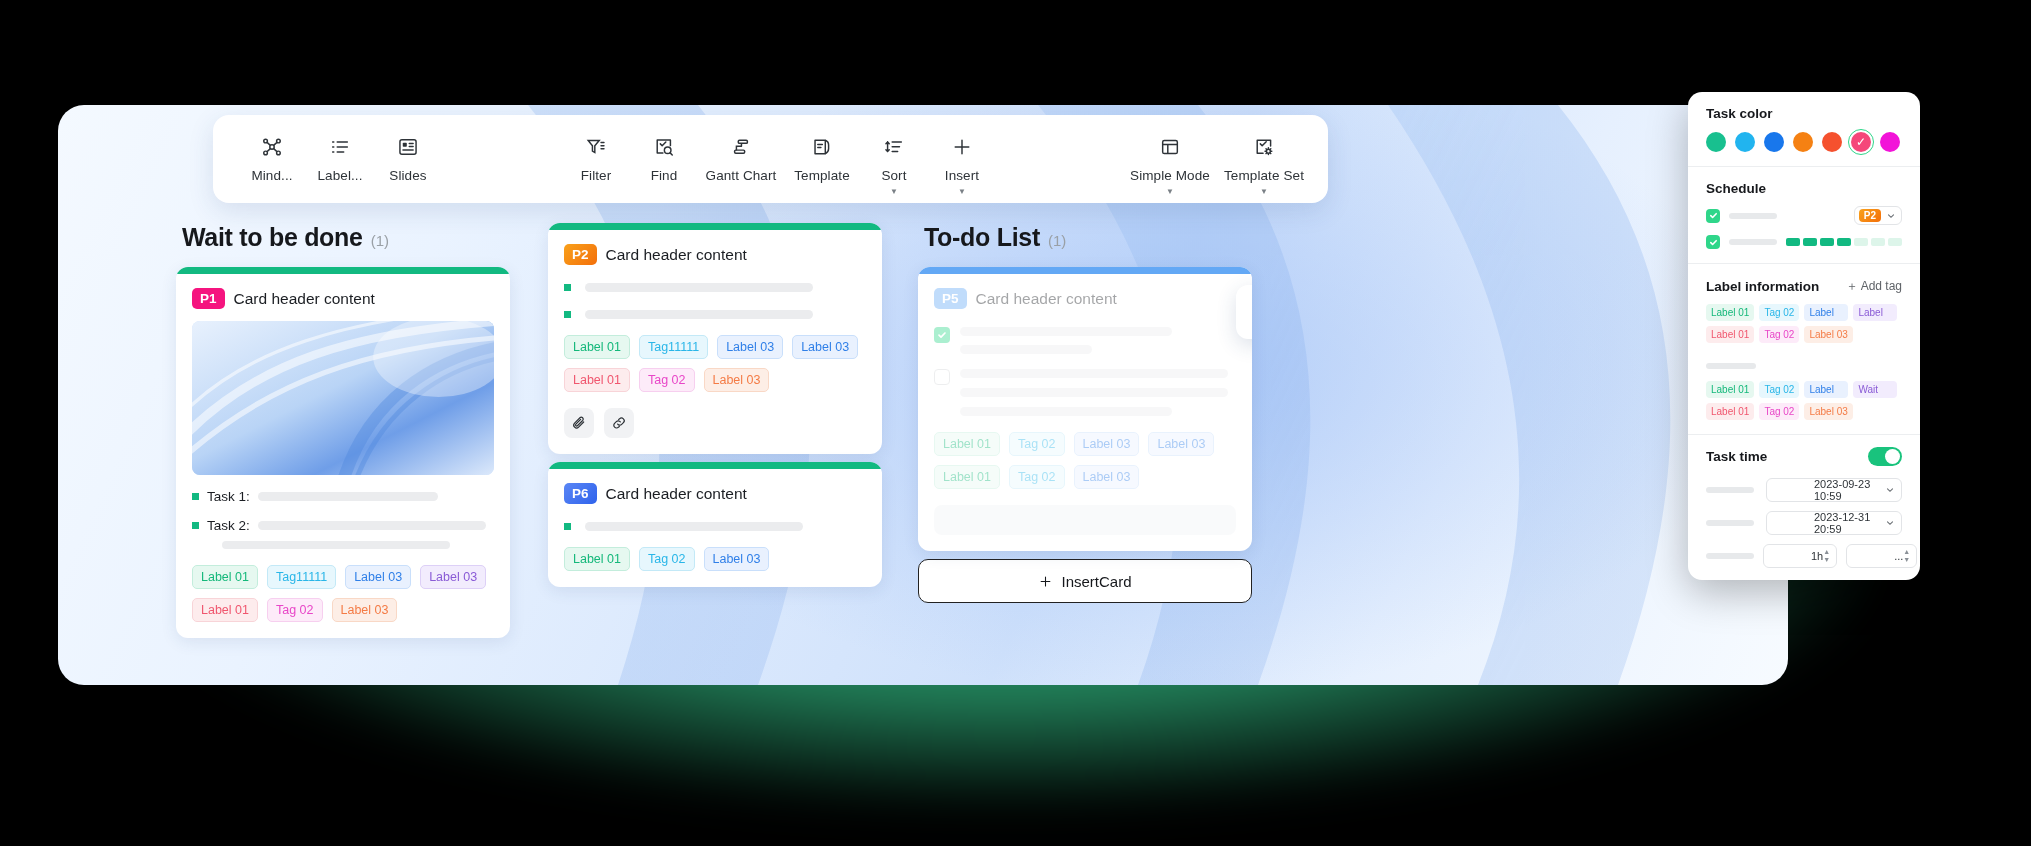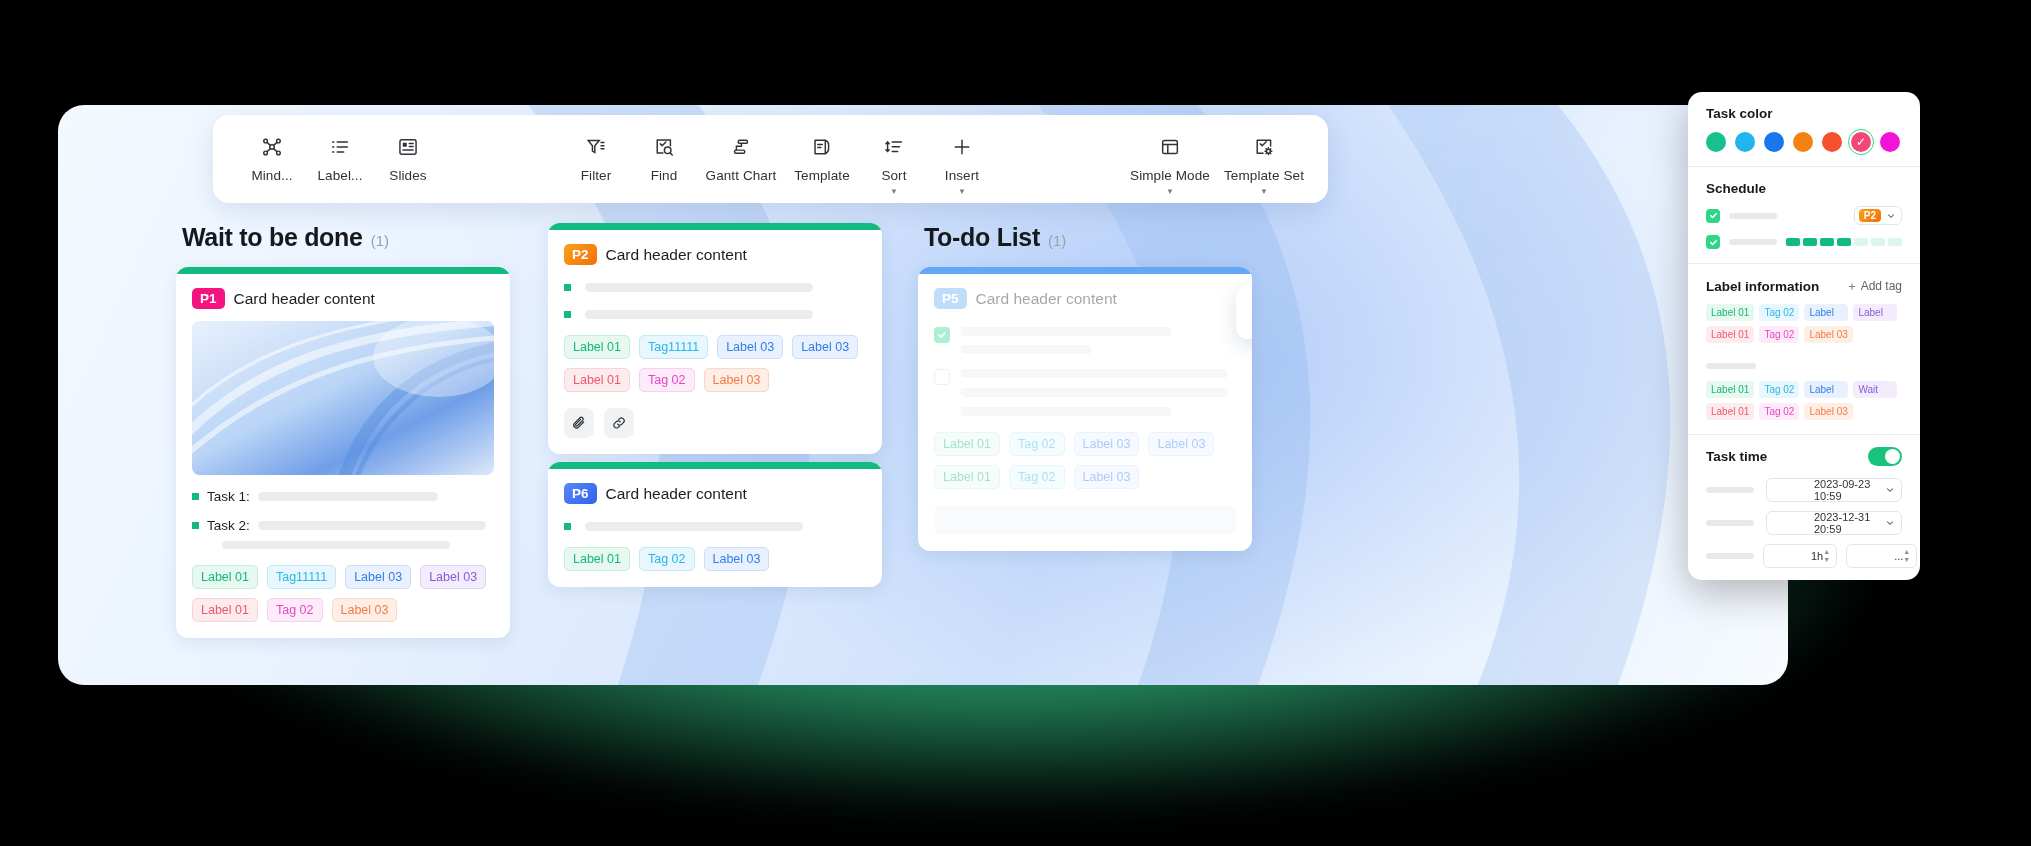--- a/index.html
+++ b/index.html
@@ -515,20 +515,28 @@
           <div class="tags" style="margin-top:9px">
             <span class="tag" style="color:#14b87a;background:#e6f8f0;border-color:#c3eddc">Label 01</span>
             <span class="tag" style="color:#29b6e8;background:#e7f7fd;border-color:#c3e9f7">Tag 02</span>
             <span class="tag" style="color:#2f7fe8;background:#e9f1fe;border-color:#c9dffb">Label 03</span>
           </div>
 
           <div style="margin-top:16px;height:30px;border-radius:8px;background:#f1f2f4"></div>
         </div>
       </div>
 
+      <div class="insert-card">
+        <span>
+          <svg width="15" height="15" viewBox="0 0 24 24" fill="none" stroke="#16181c" stroke-width="1.7" stroke-linecap="round">
+              <path d="M12 5v14M5 12h14"></path>
+            </svg>
+        </span>
+        <span>InsertCard</span>
+      </div>
     </div>
 
   </div>
 </div>
 
 <div id="panel">
 
   <div class="pn-sec">
     <div class="pn-h">Task color</div>
     <div class="swatches">

